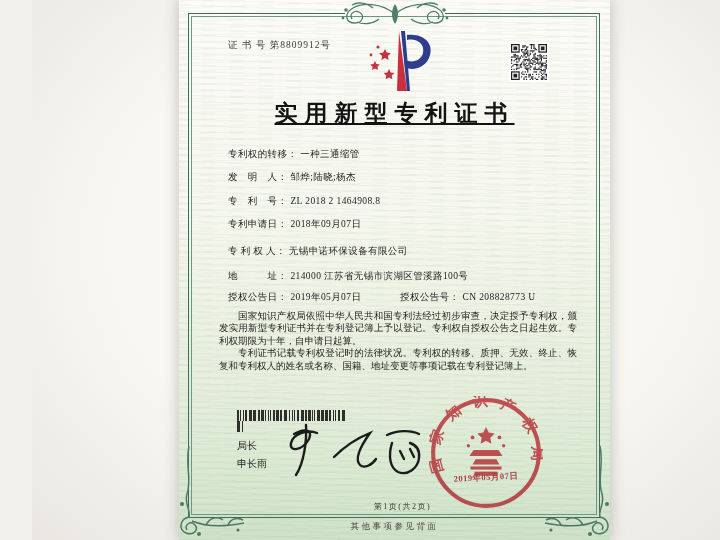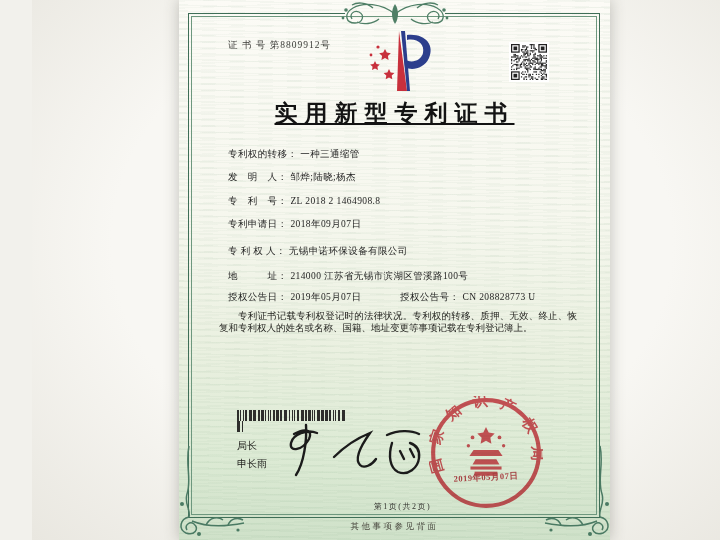--- a/index.html
+++ b/index.html
@@ -458,20 +458,21 @@
       </div>
       <div class="row" style="top:291px">
         <span>授权公告日：</span><span class="val">2019年05月07日</span>
         <span class="grant-no">
           <span>授权公告号：</span><span class="val">CN 208828773 U</span>
         </span>
       </div>
     </div>
 
     <div class="body-text">
+      <p>国家知识产权局依照中华人民共和国专利法经过初步审查，决定授予专利权，颁发实用新型专利证书并在专利登记簿上予以登记。专利权自授权公告之日起生效。专利权期限为十年，自申请日起算。</p>
       <p>专利证书记载专利权登记时的法律状况。专利权的转移、质押、无效、终止、恢复和专利权人的姓名或名称、国籍、地址变更等事项记载在专利登记簿上。</p>
     </div>
 
     <div class="barcode"><span style="width:2px;margin-right:1px"></span><span style="width:1px;margin-right:2px"></span><span style="width:1px;margin-right:1px"></span><span style="width:2px;margin-right:2px"></span><span style="width:3px;margin-right:1px"></span><span style="width:3px;margin-right:2px"></span><span style="width:2px;margin-right:1px"></span><span style="width:3px;margin-right:1px"></span><span style="width:1px;margin-right:2px"></span><span style="width:1px;margin-right:1px"></span><span style="width:1px;margin-right:2px"></span><span style="width:2px;margin-right:1px"></span><span style="width:3px;margin-right:1px"></span><span style="width:2px;margin-right:2px"></span><span style="width:3px;margin-right:2px"></span><span style="width:1px;margin-right:2px"></span><span style="width:1px;margin-right:1px"></span><span style="width:1px;margin-right:2px"></span><span style="width:2px;margin-right:2px"></span><span style="width:3px;margin-right:1px"></span><span style="width:2px;margin-right:1px"></span><span style="width:3px;margin-right:1px"></span><span style="width:1px;margin-right:1px"></span><span style="width:1px;margin-right:2px"></span><span style="width:3px;margin-right:1px"></span><span style="width:3px;margin-right:1px"></span><span style="width:3px;margin-right:1px"></span><span style="width:2px;margin-right:2px"></span><span style="width:1px;margin-right:1px"></span><span style="width:1px;margin-right:2px"></span><span style="width:2px;margin-right:2px"></span><span style="width:3px;margin-right:1px"></span><span style="width:3px;margin-right:2px"></span><span style="width:1px;margin-right:1px"></span></div>
 
     <div class="director">
       <div>局长</div>
       <div>申长雨</div>
     </div>
 

